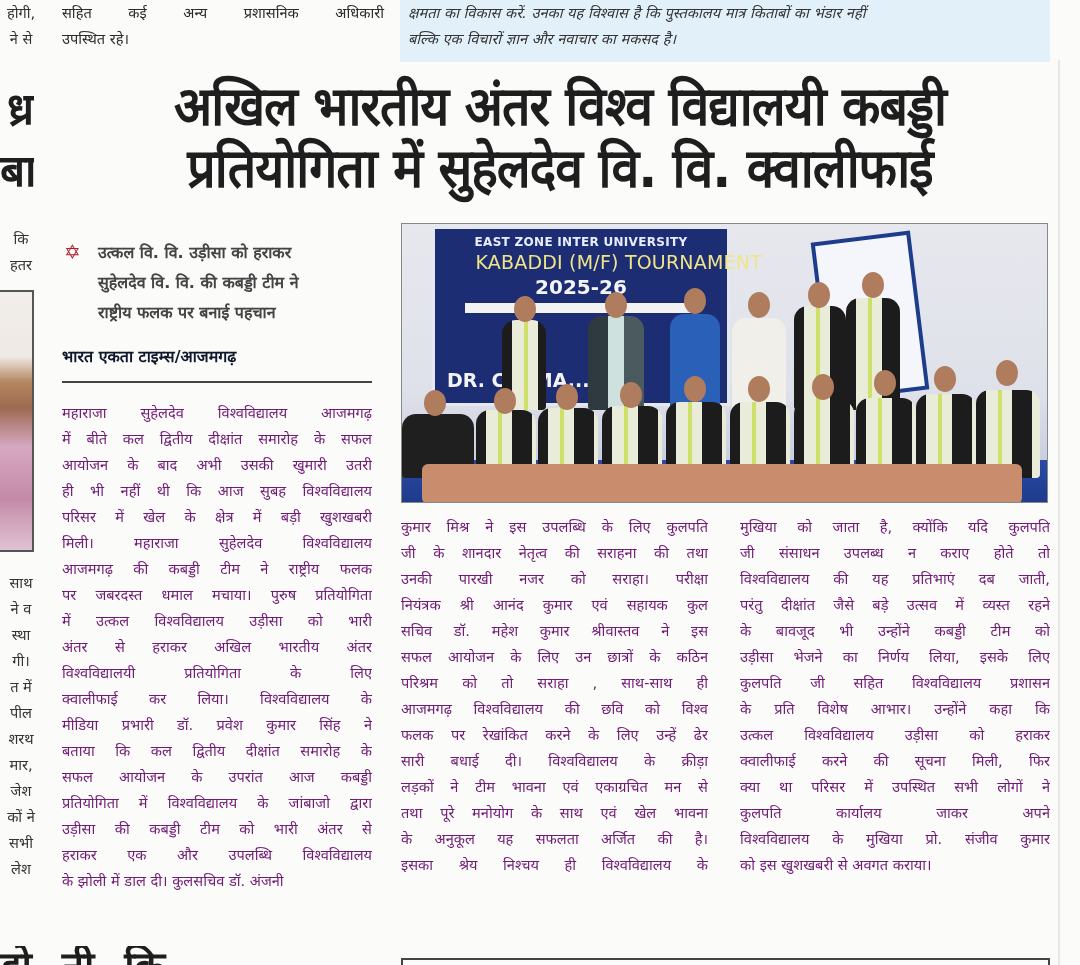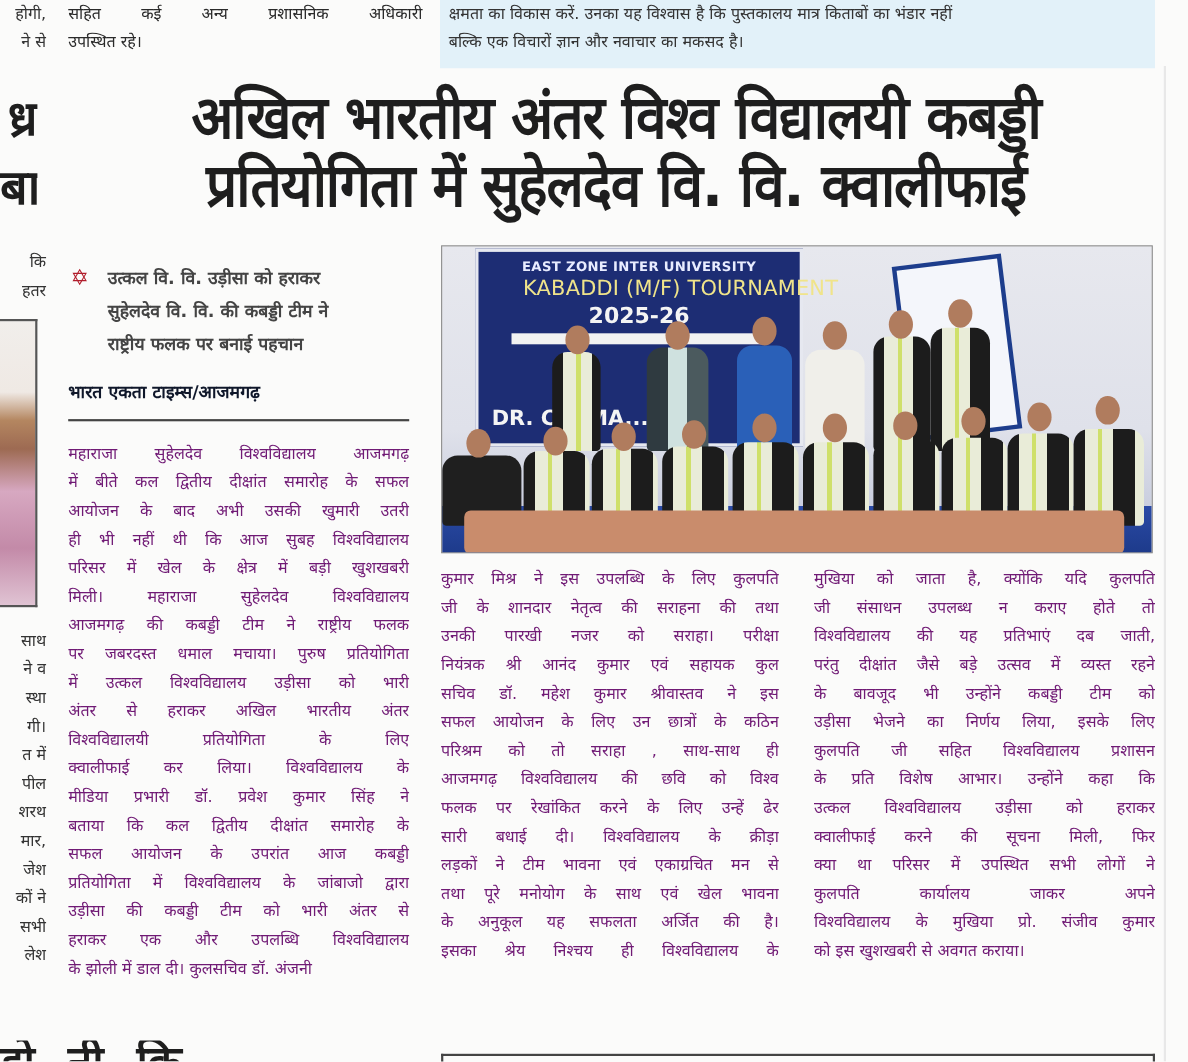--- a/index.html
+++ b/index.html
@@ -8,26 +8,26 @@
 
   .abs { position: absolute; }
 
   
   .txt { font-size: 14.6px; line-height: 26px; color: #701a75; text-align: justify; text-align-last: justify; }
   .txt p { white-space: nowrap; overflow: hidden; }
   .txt.last-left p:last-child { text-align-last: left; }
 
   
   .sliver { left: 0; width: 42px; overflow: hidden; }
-  .sliver p { font-size: 14.6px; line-height: 26px; color: #333; white-space: nowrap; text-align: right; }
+  .sliver p { font-size: 14.6px; line-height: 26px; color: #333; white-space: nowrap; text-align: center; }
 
   
   #top-mid { left: 62px; top: 0; width: 322px; }
   #top-mid p { font-size: 14.6px; line-height: 26px; }
-  #top-box { left: 400px; top: 0; width: 650px; height: 62px; background: #e2f1f9; padding: 0 12px 0 8px; }
+  #top-box { left: 400px; top: 0; width: 650px; height: 62px; background: #e2f1f9; padding: 0 12px 0 8px; font-style: italic; }
   #top-box p { font-size: 14.6px; line-height: 26px; color: #333; white-space: nowrap; }
 
   
   #headline { left: 60px; top: 76px; width: 1000px; text-align: center; }
   #headline .hl { font-family: "DejaVu Sans", sans-serif; font-weight: bold; color: #1e1e1e;
      font-size: 50px; line-height: 62px; letter-spacing: -1px; transform: scaleY(1.08); white-space: nowrap; }
   #left-big { left: 0; top: 78px; width: 34px; overflow: hidden; }
   #left-big p { font-weight: bold; font-size: 44px; line-height: 62px; color: #1e1e1e; white-space: nowrap; text-align: right; }
 
   

